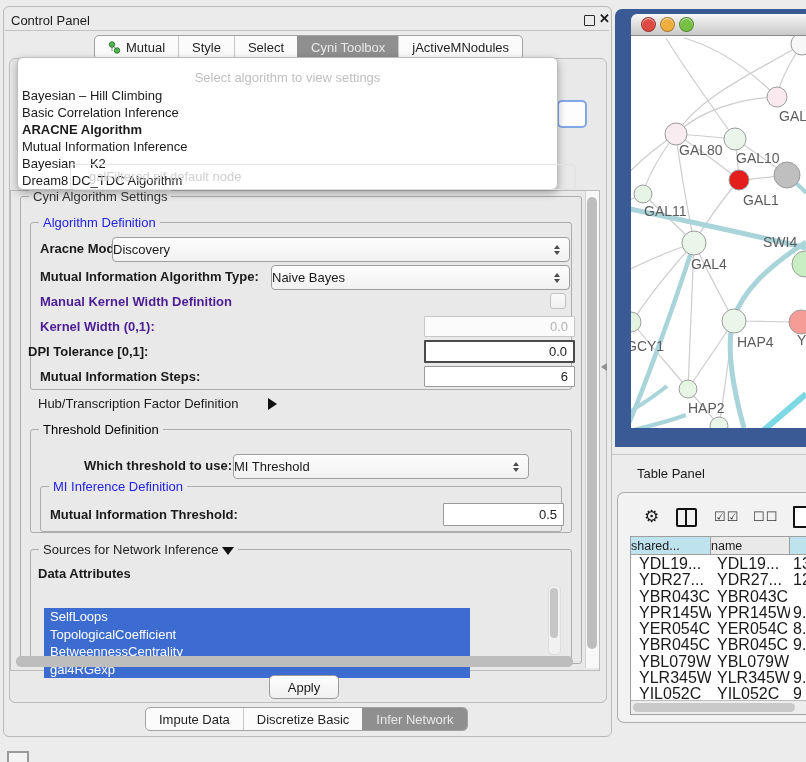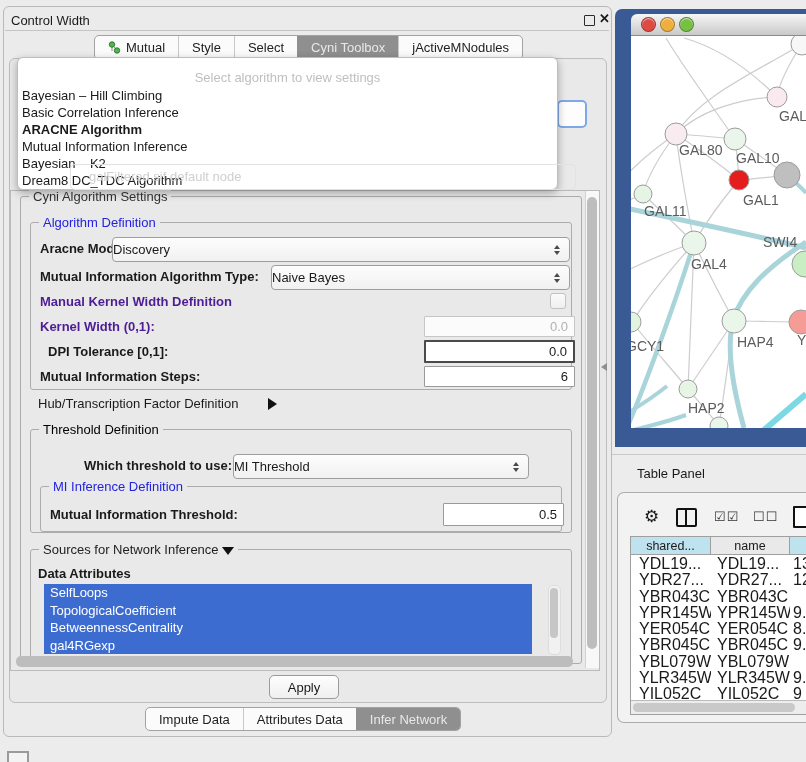--- a/index.html
+++ b/index.html
@@ -30,32 +30,32 @@
   .algo-item{padding:0 4px 0 4px;line-height:17px;height:17px;white-space:nowrap}
   .algo-item.bold{font-weight:bold}
   .ghost-combo{position:absolute;left:52px;top:106px;width:486px;height:24px;border:1px solid #E2E2E2;border-radius:5px;
                color:#CFCFCF;line-height:23px;padding-left:18px;overflow:hidden}
   .attr-item{height:17.5px;line-height:17.5px;color:#FFF;padding-left:6px;white-space:nowrap}
   .scroll-thumb{position:absolute;background:#BDBDBD;border-radius:5px}
   .trow{display:flex;height:16.3px;line-height:16.3px;font-size:16px;white-space:nowrap}
   .trow .c1{width:72px;padding-left:8px;overflow:hidden}
   .trow .c2{width:73px;padding-left:6px;overflow:hidden}
   .trow .c3{flex:1;padding-left:3px;overflow:hidden}
-  .hcell{position:absolute;top:537px;height:18px;line-height:18px;text-align:center;font-size:12.5px;
+  .hcell{position:absolute;top:537px;height:18px;line-height:18px;font-size:12.5px;
          border-right:1px solid #9F9F9F;border-bottom:1px solid #9F9F9F;box-sizing:border-box}
   .light{width:13px;height:13px;border-radius:50%;border:1px solid rgba(0,0,0,.3);box-shadow:inset 0 1px 1px rgba(255,255,255,.65)}
   #net text{font-family:"Liberation Sans",sans-serif;font-size:14px;fill:#5C5C5C}
 </style>
 </head>
 <body>
 
 <div id="app">
 
   <div class="abs panel" style="left:3px;top:6px;width:607px;height:729px">
-    <div class="abs" style="left:7px;top:6px">Control Width</div>
+    <div class="abs" style="left:7px;top:6px">Control Panel</div>
     <div class="abs" style="left:580px;top:8px;width:9px;height:9px;border:1.5px solid #2a2a2a;border-radius:1px"></div>
     <div class="abs b" style="left:595px;top:4px;font-size:13px">✕</div>
     <div class="abs" style="left:1px;top:23px;width:604px;height:1px;background:#C4C4C4"></div>
 
     <div class="tabbar" id="top-tabs" style="left:90px;top:28px;height:23px">
         <div class="tabseg">
           <svg width="13" height="13">
             <line x1="4" y1="4" x2="9" y2="9" stroke="#8A8A8A"></line>
             <line x1="4" y1="4" x2="4" y2="10" stroke="#8A8A8A"></line>
             <circle cx="4" cy="3.5" r="2.7" fill="#53B552" stroke="#2C7A2C"></circle>
@@ -119,21 +119,21 @@
         <span class="tri-up"></span>
         <span class="tri-dn"></span>
       </span>
   </div>
   <span class="abs b glbl" style="left:40px;top:294px">Manual Kernel Width Definition</span>
   <div class="abs" style="left:550px;top:293px;width:14px;height:14px;border:1px solid #C2C2C2;border-radius:3px;background:linear-gradient(#FBFBFB,#EFEFEF)"></div>
   <span class="abs b glbl" style="left:40px;top:319px">Kernel Width (0,1):</span>
   <div class="input disabled" style="left:424px;top:316px;width:143px;height:19px">
       <span>0.0</span>
     </div>
-  <span class="abs b" style="left:48px;top:344px">DPI Tolerance [0,1]:</span>
+  <span class="abs b" style="left:28px;top:344px">DPI Tolerance [0,1]:</span>
   <div class="input focused" style="left:424px;top:340px;width:141px;height:19px">
       <span>0.0</span>
     </div>
   <span class="abs b" style="left:40px;top:369px">Mutual Information Steps:</span>
   <div class="input" style="left:424px;top:366px;width:143px;height:19px">
       <span>6</span>
     </div>
 
   <span class="abs" style="left:38px;top:396px">Hub/Transcription Factor Definition</span>
   <span class="abs" style="left:268px;top:398px;width:0;height:0;border-top:6px solid transparent;border-bottom:6px solid transparent;border-left:9px solid #111"></span>
@@ -154,21 +154,21 @@
   </div>
   <span class="abs b" style="left:50px;top:507px">Mutual Information Threshold:</span>
   <div class="input" style="left:443px;top:503px;width:113px;height:21px">
       <span>0.5</span>
     </div>
 
   <div class="abs groupbox" style="left:30px;top:549px;width:540px;height:109px">
     <span class="legend" style="color:#222"><span>Sources for Network Inference</span> <span style="display:inline-block;width:0;height:0;border-left:6px solid transparent;border-right:6px solid transparent;border-top:8px solid #111;vertical-align:middle"></span></span>
   </div>
   <span class="abs b" style="left:38px;top:566px">Data Attributes</span>
-  <div class="abs" id="attr-list" style="left:44px;top:584px;width:488px;height:70px;background:#3D6CD1;overflow:hidden">
+  <div class="abs" id="attr-list" style="left:44px;top:608px;width:426px;height:70px;background:#3D6CD1;overflow:hidden">
       <div class="attr-item">SelfLoops</div>
       <div class="attr-item">TopologicalCoefficient</div>
       <div class="attr-item">BetweennessCentrality</div>
       <div class="attr-item">gal4RGexp</div>
     </div>
   <div class="abs" style="left:548px;top:585px;width:11px;height:68px;background:#F1F1F1;border:1px solid #DDD;border-radius:5px">
     <div class="scroll-thumb" style="left:1px;top:2px;width:8px;height:50px;background:#C6C6C6"></div>
   </div>
 
   <div class="abs" style="left:585px;top:191px;width:13px;height:477px;background:#F8F8F8;border-left:1px solid #D2D2D2">
@@ -177,21 +177,21 @@
   <div class="scroll-thumb" style="left:16px;top:656px;width:557px;height:11px"></div>
 
   <div class="abs" style="left:269px;top:675px;width:68px;height:22px;border:1px solid #9B9B9B;border-radius:5px;background:linear-gradient(#FEFEFE,#EFEFEF);display:flex;align-items:center;justify-content:center">
     <span>Apply</span>
   </div>
   <div class="tabbar" id="bottom-tabs" style="left:145px;top:707px;height:22px">
       <div class="tabseg">
         <span>Impute Data</span>
       </div>
       <div class="tabseg">
-        <span>Attributes Data</span>
+        <span>Discretize Basic</span>
       </div>
       <div class="tabseg sel">
         <span>Infer Network</span>
       </div>
     </div>
 
   <div class="abs" style="left:7px;top:751px;width:18px;height:16px;border:2px solid #9A9A9A;background:#F3F3F3"></div>
 
   <div class="abs" style="left:601px;top:363px;width:0;height:0;border-top:4px solid transparent;border-bottom:4px solid transparent;border-right:6px solid #8F8F8F"></div>
 

